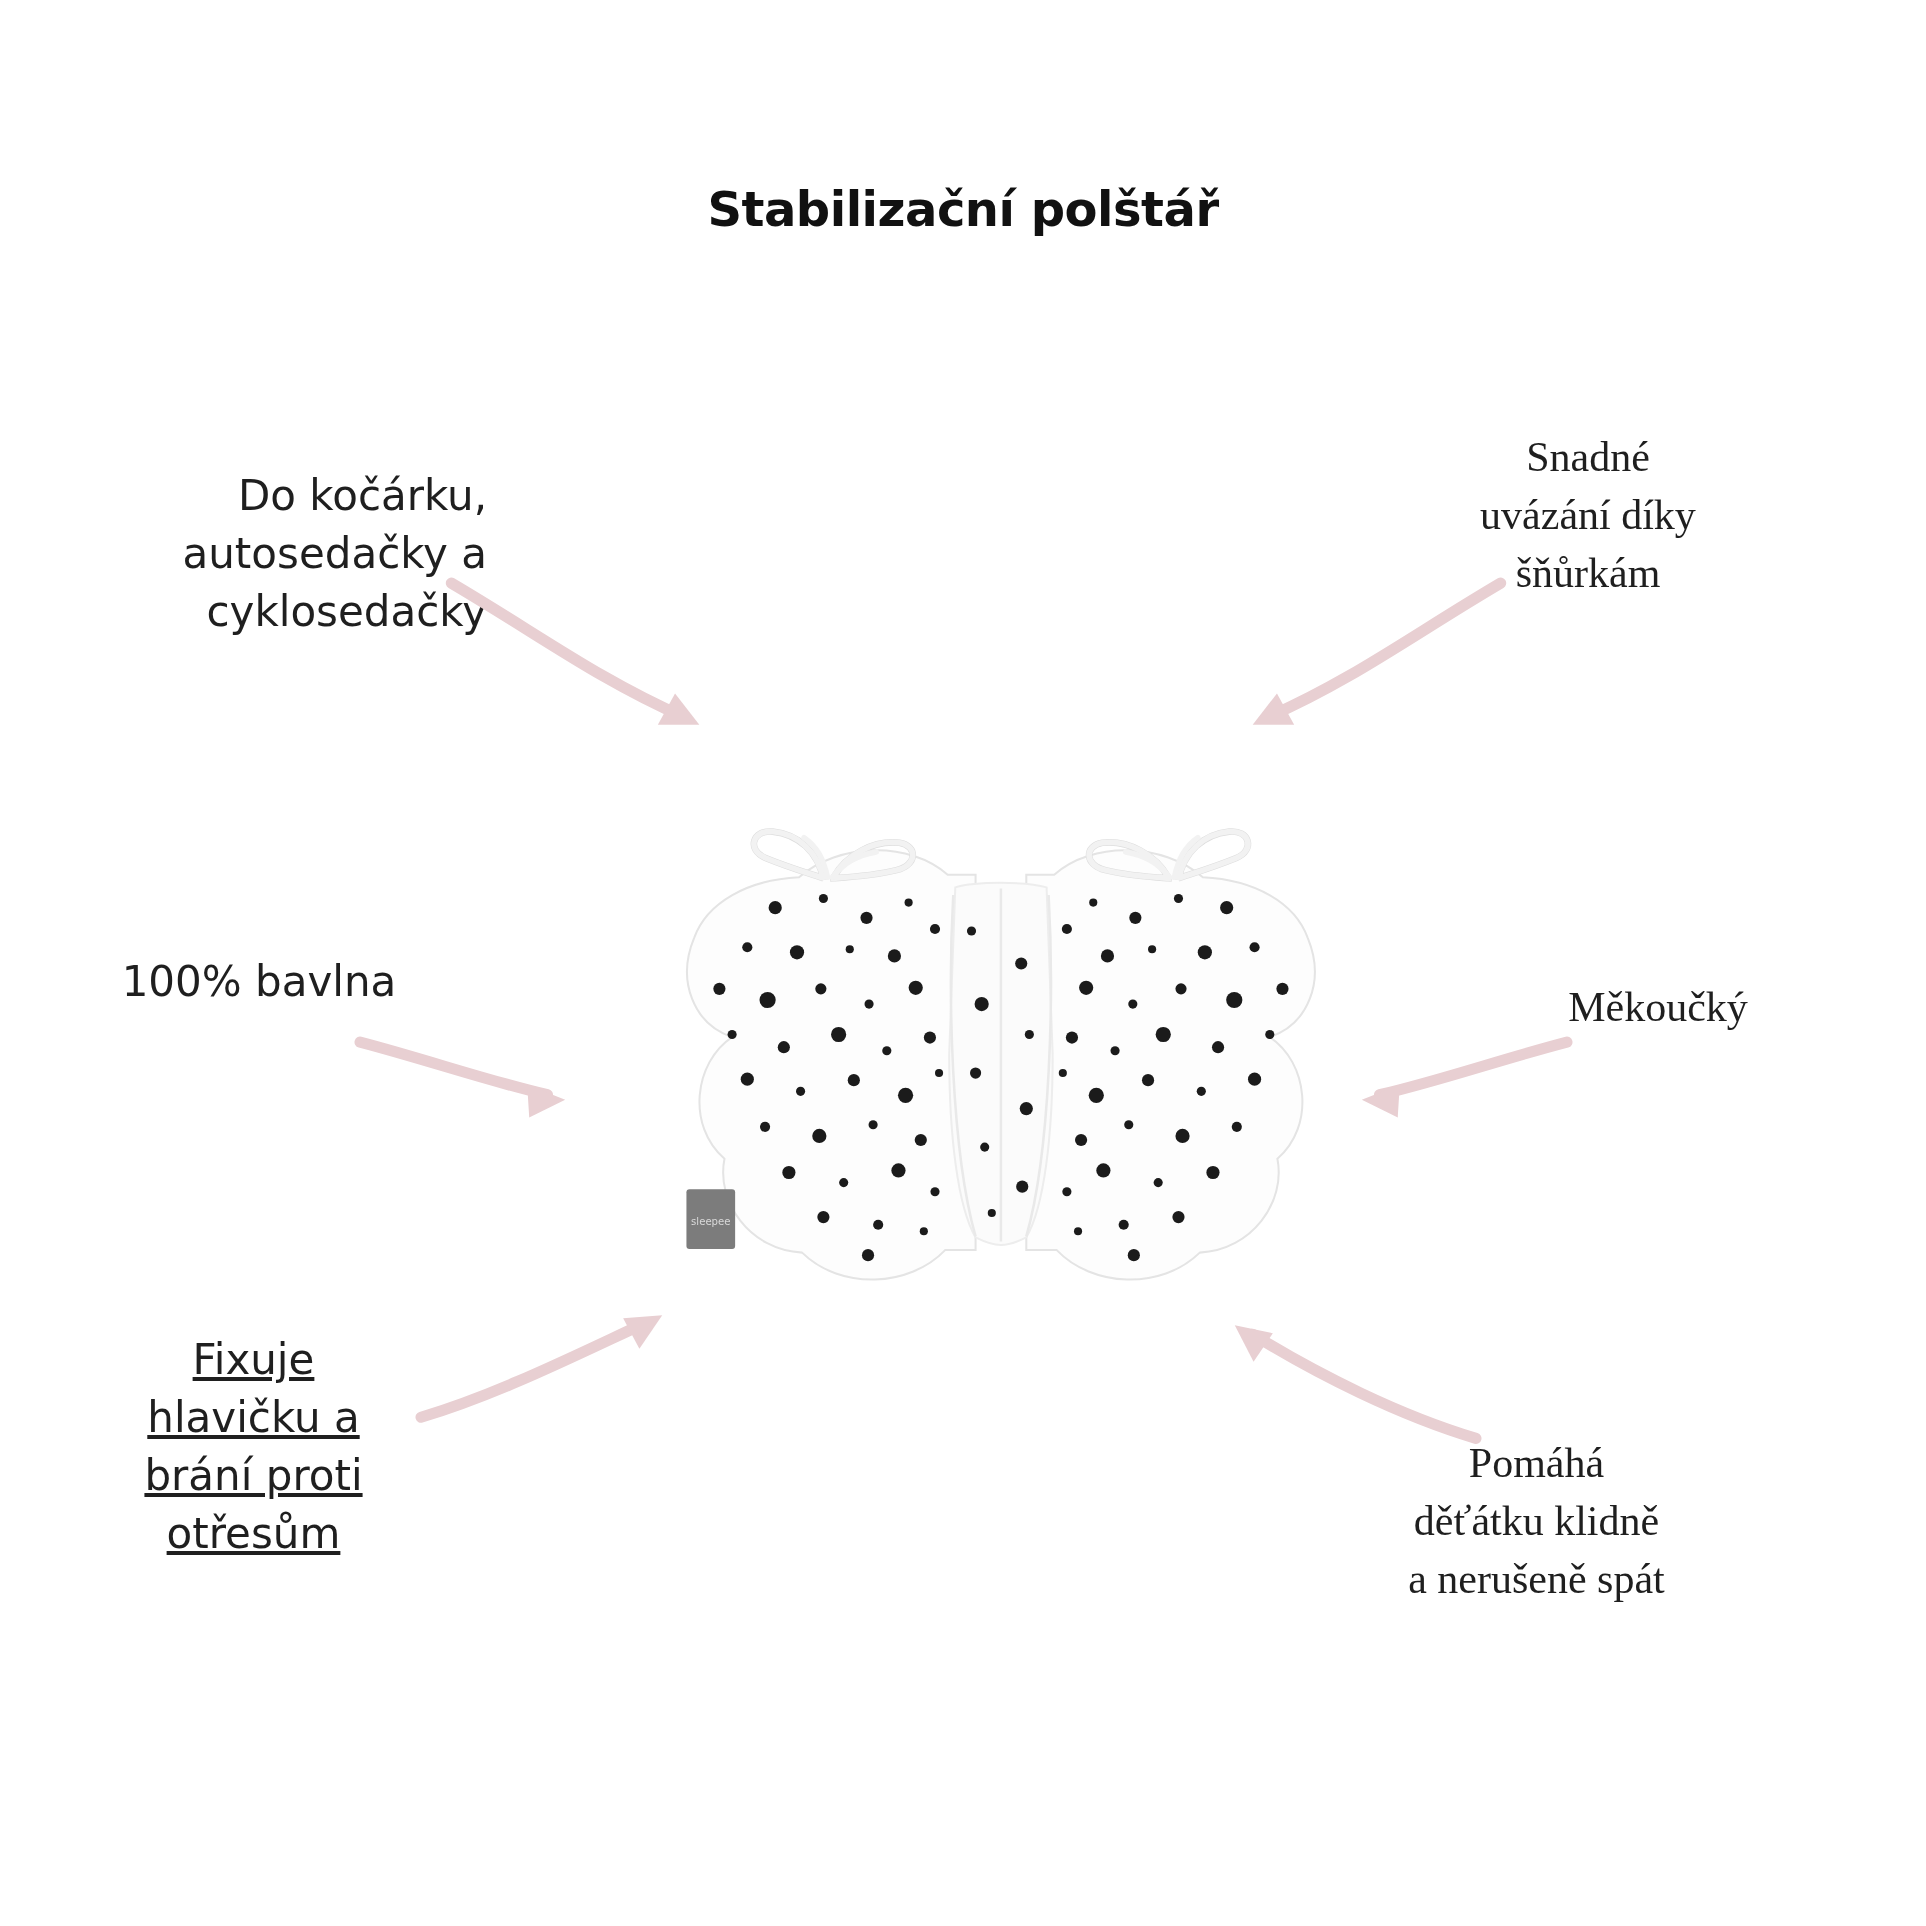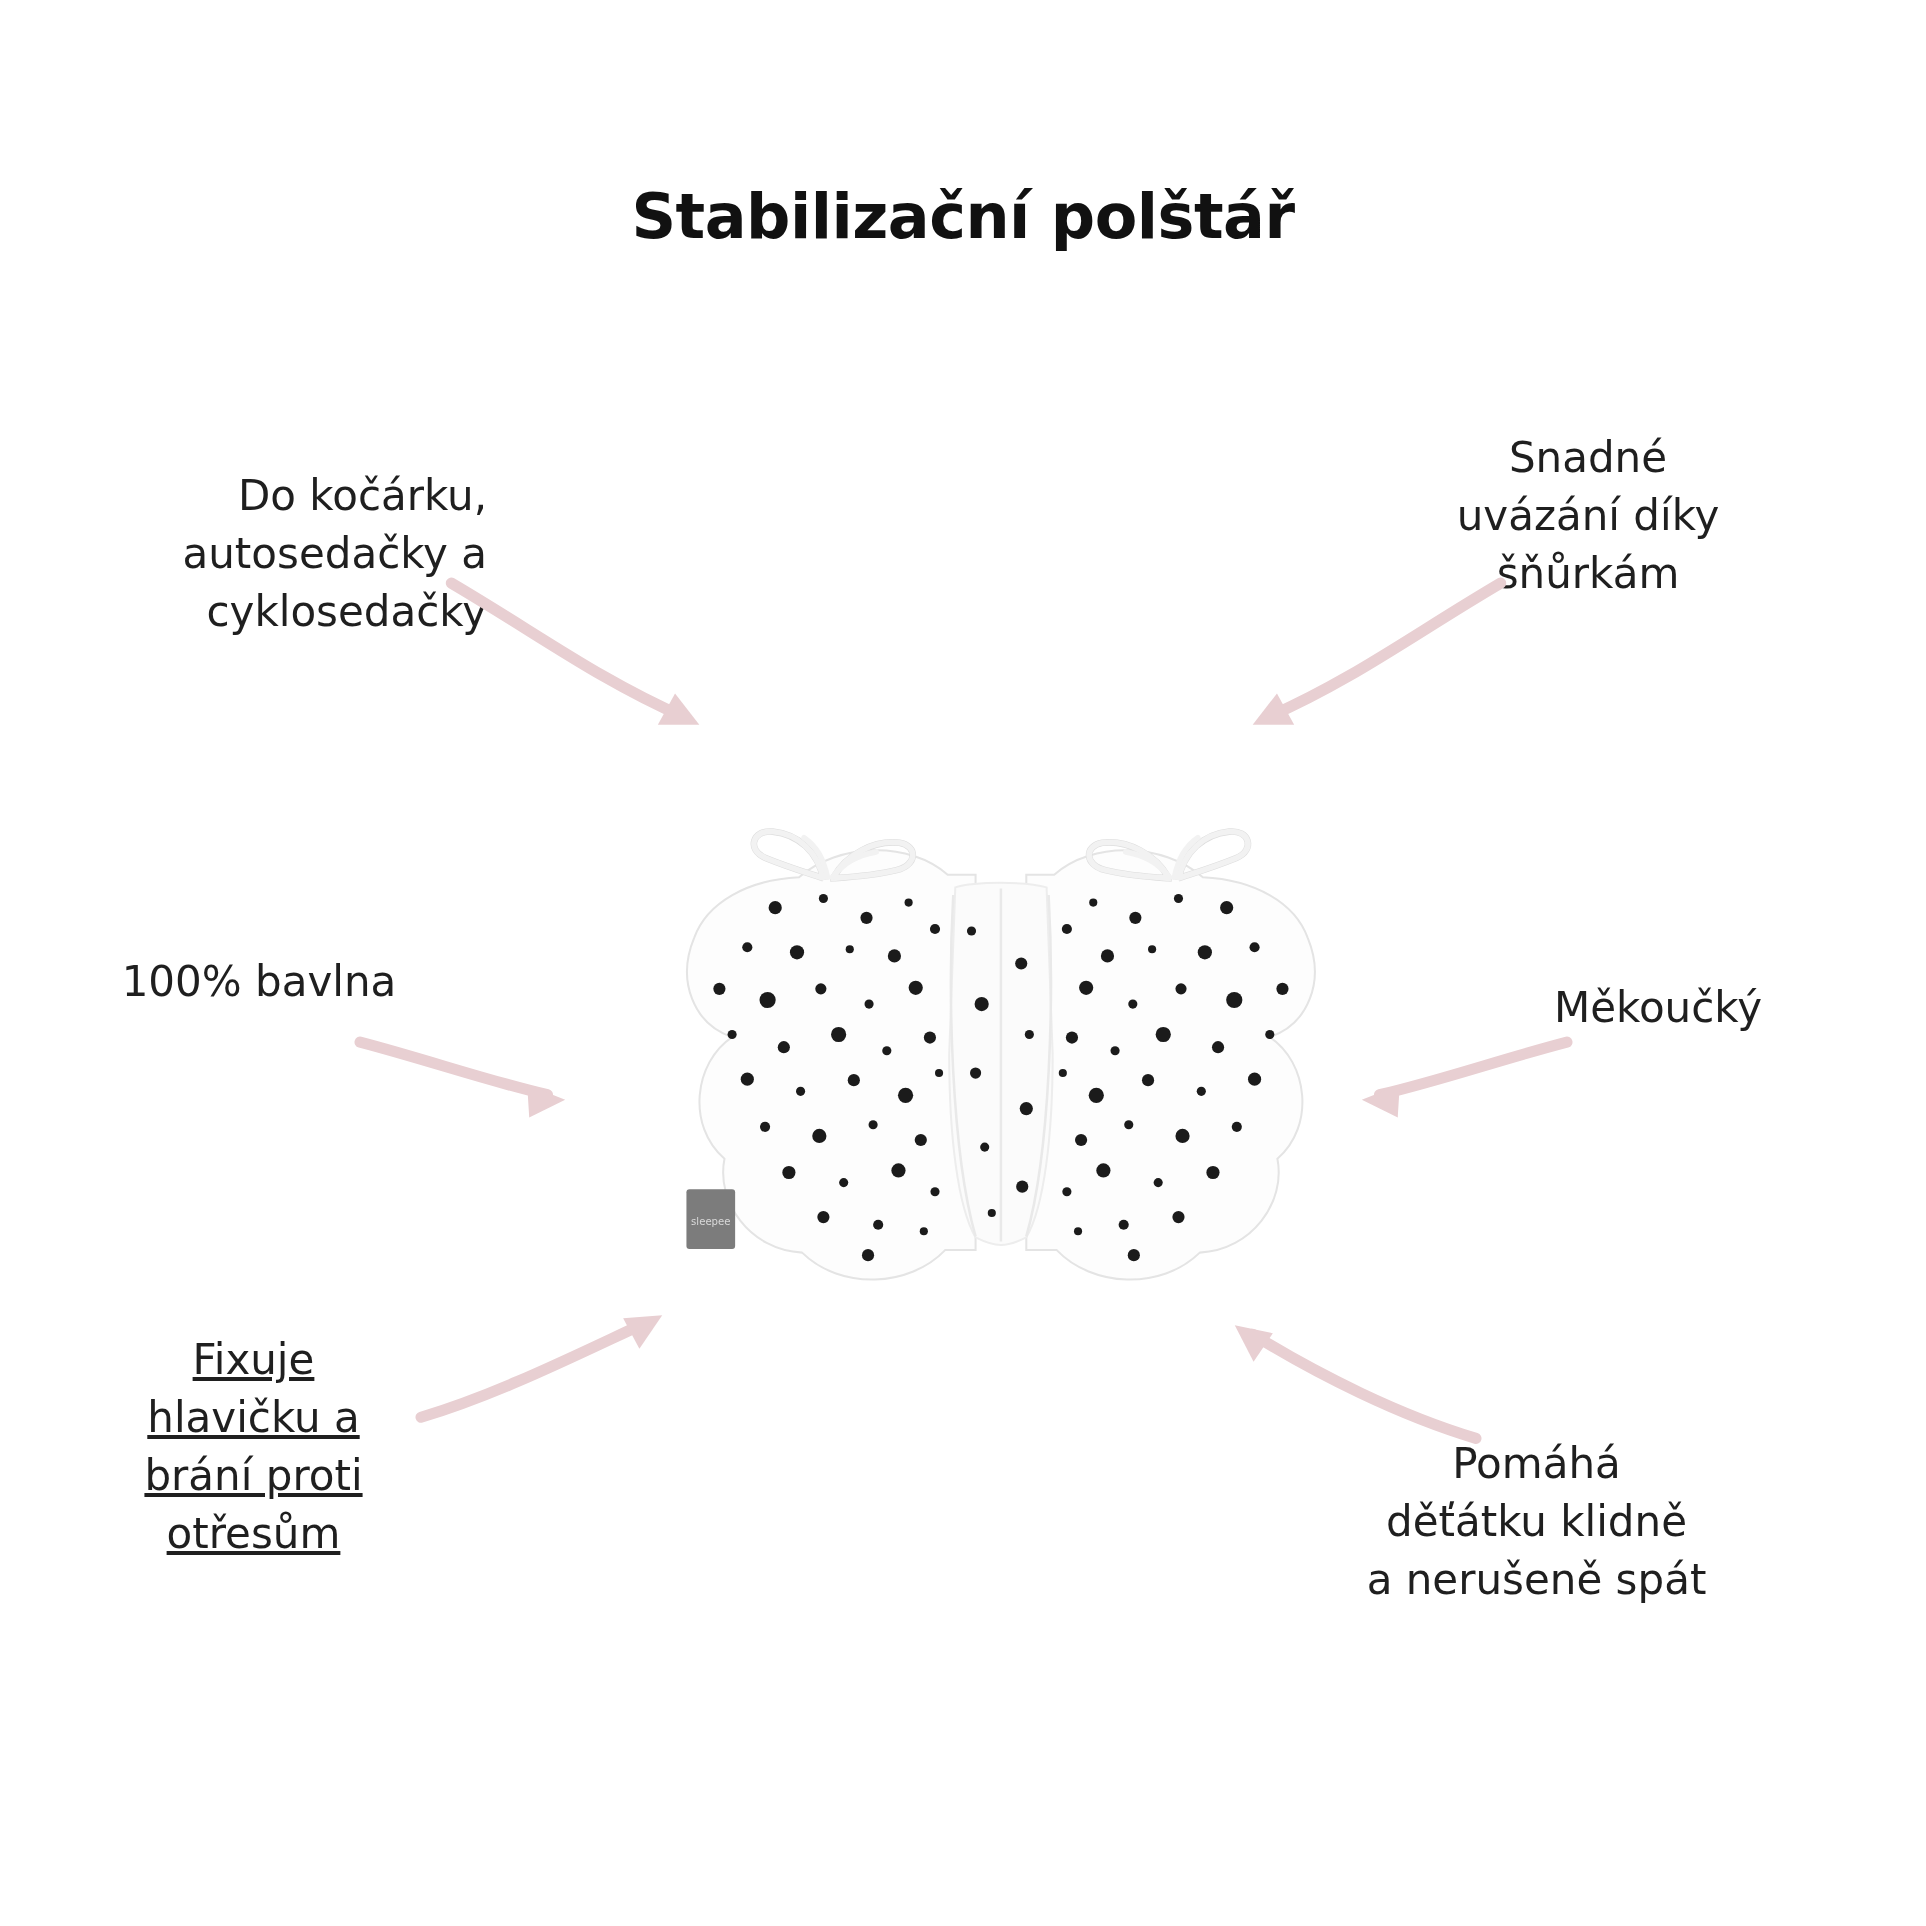--- a/index.html
+++ b/index.html
@@ -18,37 +18,37 @@
 
   
   #page-title {
     position: absolute;
     top: 183px;
     left: 0;
     width: 100%;
     text-align: center;
     font-family: "DejaVu Sans", sans-serif;
     font-weight: 700;
-    font-size: 62px;
+    font-size: 48px;
     letter-spacing: -0.5px;
     color: #111111;
     line-height: 1.1;
   }
 
   
   .callout {
     position: absolute;
     font-size: 42px;
     line-height: 1.38;
     color: #1f1f1f;
     font-weight: 400;
     white-space: pre-line;
   }
   .callout.left  { text-align: center; }
-  .callout.right { text-align: center; }
+  .callout.right { text-align: center; font-family: Liberation Serif, serif; }
 
   #callout-stroller   { top: 467px;  left: 61px;  width: 426px; text-align: right; }
   #callout-cotton     { top: 953px; left: 56px;  width: 406px; }
   #callout-fixes      { top: 1331px; left: 91px;  width: 325px; text-decoration: underline; }
   #callout-ties       { top: 429px;  left: 1390px; width: 396px; }
   #callout-soft       { top: 979px; left: 1501px; width: 314px; }
   #callout-sleep      { top: 1435px; left: 1298px; width: 477px; }
 
   
   .arrow-svg {

